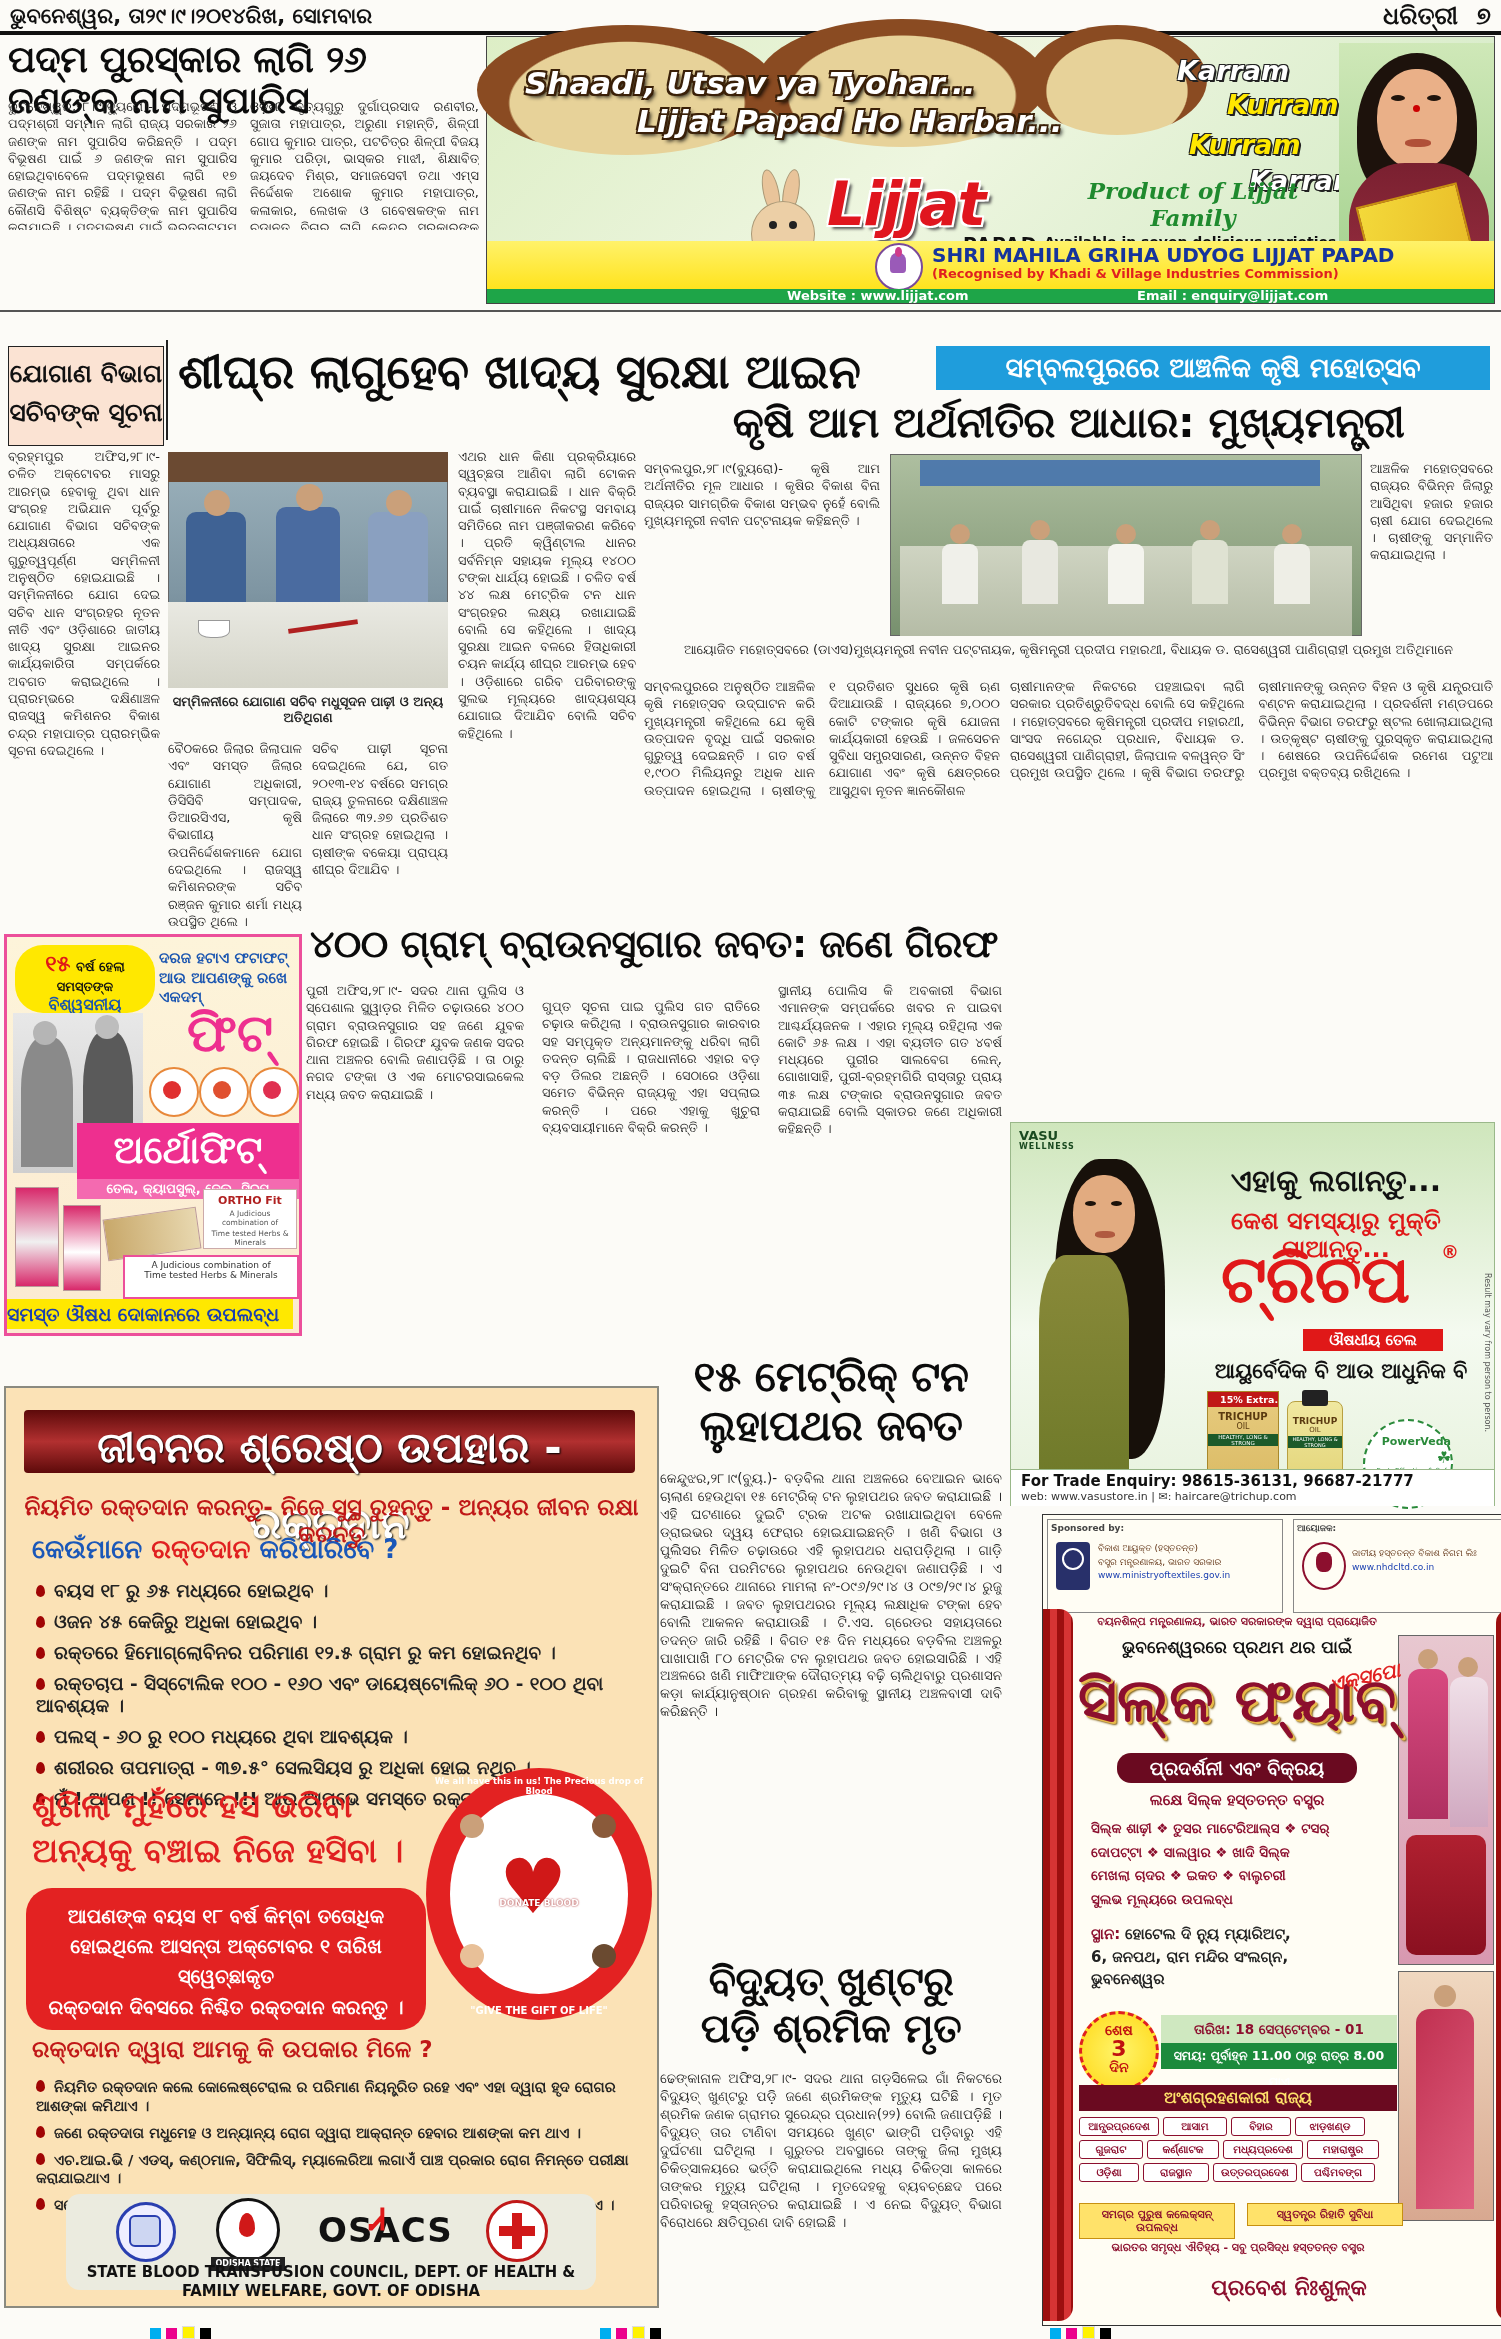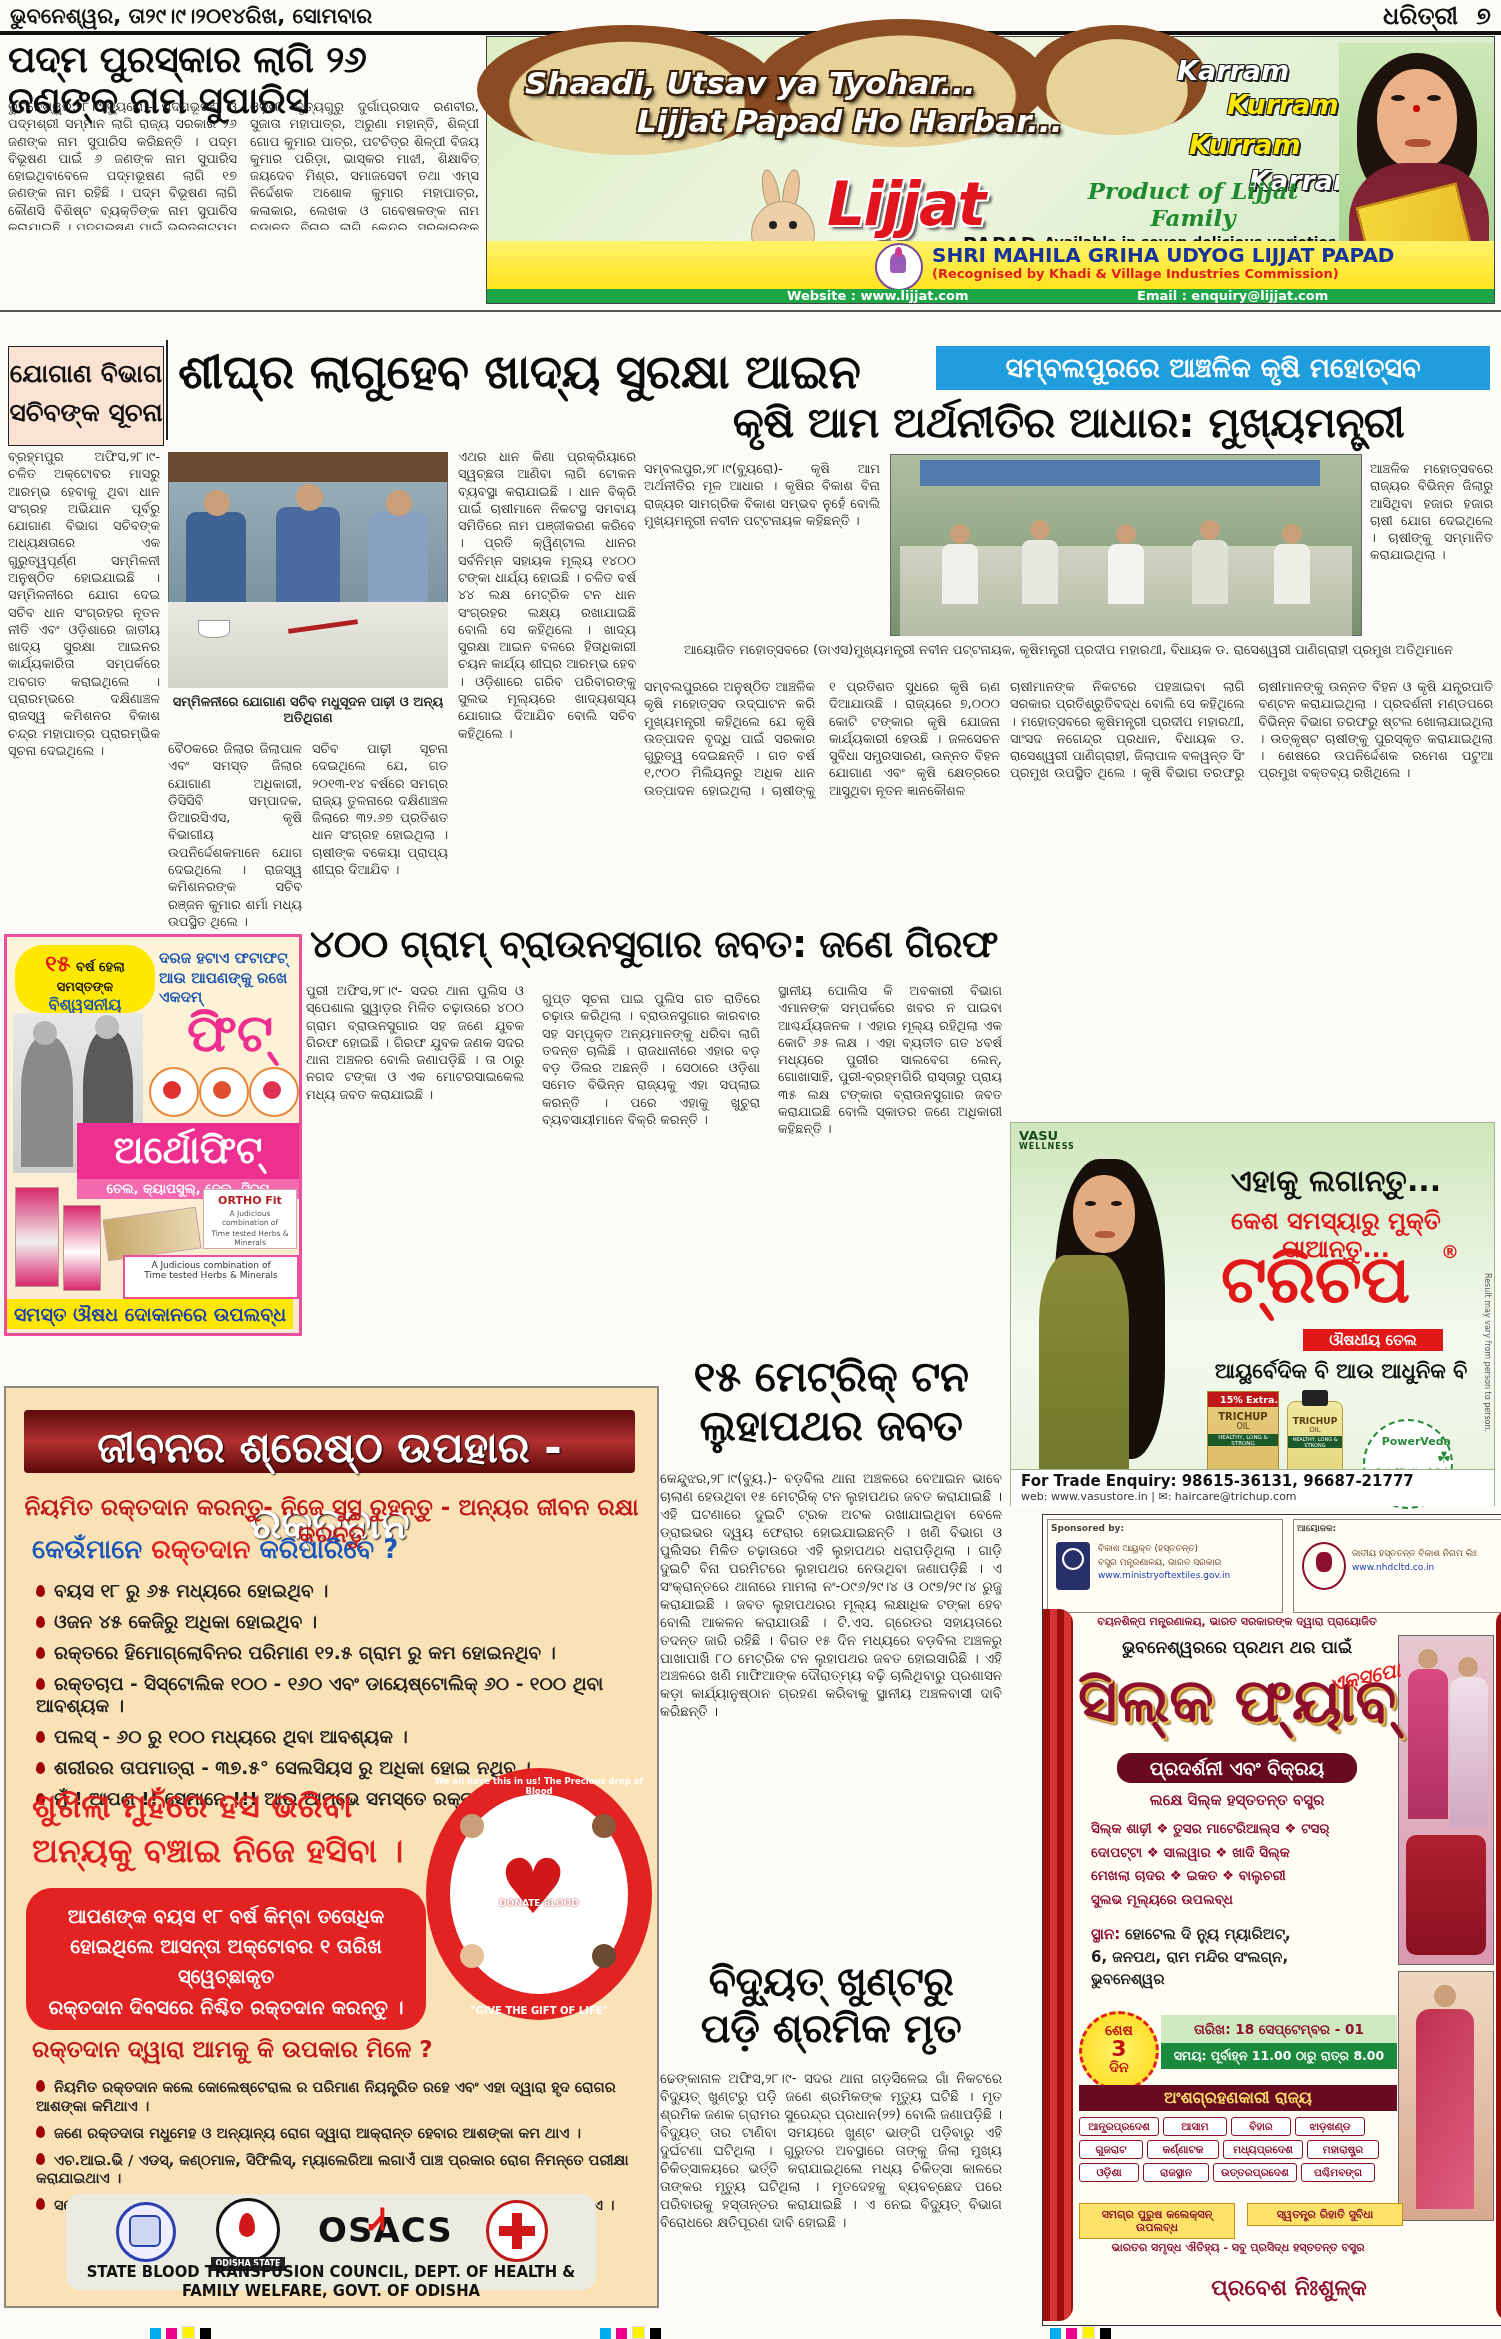--- a/index.html
+++ b/index.html
@@ -189,21 +189,21 @@
     </div>
     <div class="abs body-txt" style="left:726px;top:122px;width:123px;height:188px;">ଆଞ୍ଚଳିକ ମହୋତ୍ସବରେ ରାଜ୍ୟର ବିଭିନ୍ନ ଜିଲାରୁ ଆସିଥିବା ହଜାର ହଜାର ଚାଷୀ ଯୋଗ ଦେଇଥିଲେ । ଚାଷୀଙ୍କୁ ସମ୍ମାନିତ କରାଯାଇଥିଲା ।</div>
     <div class="abs caption" style="left:0;top:304px;width:849px;font-weight:normal;">ଆୟୋଜିତ ମହୋତ୍ସବରେ (ଡାଏସ)ମୁଖ୍ୟମନ୍ତ୍ରୀ ନବୀନ ପଟ୍ଟନାୟକ, କୃଷିମନ୍ତ୍ରୀ ପ୍ରଦୀପ ମହାରଥୀ, ବିଧାୟକ ଡ. ରାସେଶ୍ୱରୀ ପାଣିଗ୍ରାହୀ ପ୍ରମୁଖ ଅତିଥିମାନେ</div>
     <div class="abs body-txt" style="left:0;top:340px;width:356px;height:244px;column-count:2;column-gap:14px;">ସମ୍ବଲପୁରରେ ଅନୁଷ୍ଠିତ ଆଞ୍ଚଳିକ କୃଷି ମହୋତ୍ସବ ଉଦ୍‌ଘାଟନ କରି ମୁଖ୍ୟମନ୍ତ୍ରୀ କହିଥିଲେ ଯେ କୃଷି ଉତ୍ପାଦନ ବୃଦ୍ଧି ପାଇଁ ସରକାର ଗୁରୁତ୍ୱ ଦେଇଛନ୍ତି । ଗତ ବର୍ଷ ୧,୯୦୦ ମିଲିୟନରୁ ଅଧିକ ଧାନ ଉତ୍ପାଦନ ହୋଇଥିଲା । ଚାଷୀଙ୍କୁ ୧ ପ୍ରତିଶତ ସୁଧରେ କୃଷି ଋଣ ଦିଆଯାଉଛି । ରାଜ୍ୟରେ ୭,୦୦୦ କୋଟି ଟଙ୍କାର କୃଷି ଯୋଜନା କାର୍ଯ୍ୟକାରୀ ହେଉଛି । ଜଳସେଚନ ସୁବିଧା ସମ୍ପ୍ରସାରଣ, ଉନ୍ନତ ବିହନ ଯୋଗାଣ ଏବଂ କୃଷି କ୍ଷେତ୍ରରେ ଆସୁଥିବା ନୂତନ ଜ୍ଞାନକୌଶଳ</div>
     <div class="abs body-txt" style="left:366px;top:340px;width:483px;height:440px;column-count:2;column-gap:14px;">ଚାଷୀମାନଙ୍କ ନିକଟରେ ପହଞ୍ଚାଇବା ଲାଗି ସରକାର ପ୍ରତିଶ୍ରୁତିବଦ୍ଧ ବୋଲି ସେ କହିଥିଲେ । ମହୋତ୍ସବରେ କୃଷିମନ୍ତ୍ରୀ ପ୍ରଦୀପ ମହାରଥୀ, ସାଂସଦ ନଗେନ୍ଦ୍ର ପ୍ରଧାନ, ବିଧାୟକ ଡ. ରାସେଶ୍ୱରୀ ପାଣିଗ୍ରାହୀ, ଜିଲାପାଳ ବଳୱନ୍ତ ସିଂ ପ୍ରମୁଖ ଉପସ୍ଥିତ ଥିଲେ । କୃଷି ବିଭାଗ ତରଫରୁ ଚାଷୀମାନଙ୍କୁ ଉନ୍ନତ ବିହନ ଓ କୃଷି ଯନ୍ତ୍ରପାତି ବଣ୍ଟନ କରାଯାଇଥିଲା । ପ୍ରଦର୍ଶନୀ ମଣ୍ଡପରେ ବିଭିନ୍ନ ବିଭାଗ ତରଫରୁ ଷ୍ଟଲ ଖୋଲାଯାଇଥିଲା । ଉତ୍କୃଷ୍ଟ ଚାଷୀଙ୍କୁ ପୁରସ୍କୃତ କରାଯାଇଥିଲା । ଶେଷରେ ଉପନିର୍ଦ୍ଦେଶକ ରମେଶ ପଟୁଆ ପ୍ରମୁଖ ବକ୍ତବ୍ୟ ରଖିଥିଲେ ।</div>
   </div>
 
   <div class="abs" style="left:306px;top:922px;width:696px;height:424px;">
     <div class="headline c" style="font-size:38px;">୪୦୦ ଗ୍ରାମ୍ ବ୍ରାଉନସୁଗାର ଜବତ: ଜଣେ ଗିରଫ</div>
     <div class="abs body-txt" style="left:0;top:60px;width:218px;height:360px;">ପୁରୀ ଅଫିସ,୨୮।୯- ସଦର ଥାନା ପୁଲିସ ଓ ସ୍ପେଶାଲ ସ୍କ୍ୱାଡ଼ର ମିଳିତ ଚଢ଼ାଉରେ ୪୦୦ ଗ୍ରାମ ବ୍ରାଉନସୁଗାର ସହ ଜଣେ ଯୁବକ ଗିରଫ ହୋଇଛି । ଗିରଫ ଯୁବକ ଜଣକ ସଦର ଥାନା ଅଞ୍ଚଳର ବୋଲି ଜଣାପଡ଼ିଛି । ତା ଠାରୁ ନଗଦ ଟଙ୍କା ଓ ଏକ ମୋଟରସାଇକେଲ ମଧ୍ୟ ଜବତ କରାଯାଇଛି ।</div>
-    <div class="abs body-txt" style="left:236px;top:68px;width:218px;height:360px;">ଗୁପ୍ତ ସୂଚନା ପାଇ ପୁଲିସ ଗତ ରାତିରେ ଚଢ଼ାଉ କରିଥିଲା । ବ୍ରାଉନସୁଗାର କାରବାର ସହ ସମ୍ପୃକ୍ତ ଅନ୍ୟମାନଙ୍କୁ ଧରିବା ଲାଗି ତଦନ୍ତ ଚାଲିଛି । ରାଜଧାନୀରେ ଏହାର ବଡ଼ ବଡ଼ ଡିଲର ଅଛନ୍ତି । ସେଠାରେ ଓଡ଼ିଶା ସମେତ ବିଭିନ୍ନ ରାଜ୍ୟକୁ ଏହା ସପ୍ଲାଇ କରନ୍ତି । ପରେ ଏହାକୁ ଖୁଚୁରା ବ୍ୟବସାୟୀମାନେ ବିକ୍ରି କରନ୍ତି ।</div>
+    <div class="abs body-txt" style="left:236px;top:76px;width:218px;height:360px;">ଗୁପ୍ତ ସୂଚନା ପାଇ ପୁଲିସ ଗତ ରାତିରେ ଚଢ଼ାଉ କରିଥିଲା । ବ୍ରାଉନସୁଗାର କାରବାର ସହ ସମ୍ପୃକ୍ତ ଅନ୍ୟମାନଙ୍କୁ ଧରିବା ଲାଗି ତଦନ୍ତ ଚାଲିଛି । ରାଜଧାନୀରେ ଏହାର ବଡ଼ ବଡ଼ ଡିଲର ଅଛନ୍ତି । ସେଠାରେ ଓଡ଼ିଶା ସମେତ ବିଭିନ୍ନ ରାଜ୍ୟକୁ ଏହା ସପ୍ଲାଇ କରନ୍ତି । ପରେ ଏହାକୁ ଖୁଚୁରା ବ୍ୟବସାୟୀମାନେ ବିକ୍ରି କରନ୍ତି ।</div>
     <div class="abs body-txt" style="left:472px;top:60px;width:224px;height:364px;">ସ୍ଥାନୀୟ ପୋଲିସ କି ଅବକାରୀ ବିଭାଗ ଏମାନଙ୍କ ସମ୍ପର୍କରେ ଖବର ନ ପାଇବା ଆଶ୍ଚର୍ଯ୍ୟଜନକ । ଏହାର ମୂଲ୍ୟ ରହିଥିଲା ଏକ କୋଟି ୬୫ ଲକ୍ଷ । ଏହା ବ୍ୟତୀତ ଗତ ୪ବର୍ଷ ମଧ୍ୟରେ ପୁରୀର ସାଲବେଗ ଲେନ୍, ଗୋଖାସାହି, ପୁରୀ-ବ୍ରହ୍ମଗିରି ରାସ୍ତାରୁ ପ୍ରାୟ ୩୫ ଲକ୍ଷ ଟଙ୍କାର ବ୍ରାଉନସୁଗାର ଜବତ କରାଯାଇଛି ବୋଲି ସ୍କାଡର ଜଣେ ଅଧିକାରୀ କହିଛନ୍ତି ।</div>
   </div>
 
   <div class="abs ortho" style="left:4px;top:934px;width:292px;height:396px;">
     <div class="abs o-bubble" style="left:8px;top:8px;width:140px;height:62px;padding-top:6px;">
       <span style="color:#e01818;font-size:22px;">୧୫</span>
       <span style="font-size:13px;">ବର୍ଷ ହେଲା ସମସ୍ତଙ୍କ</span>
       <div style="color:#1a55b0;font-size:16px;">ବିଶ୍ୱସନୀୟ</div>
     </div>
     <div class="abs b" style="left:152px;top:12px;width:136px;color:#1a55b0;font-size:15px;line-height:1.3;">
@@ -235,21 +235,21 @@
     <div class="carton" style="left:98px;top:276px;width:92px;height:40px;background:linear-gradient(90deg,#c8a86a,#e8d8b0);transform:rotate(-8deg);"></div>
     <div class="abs" style="left:196px;top:252px;width:92px;height:58px;background:#fff;border:1px solid #caa;text-align:center;">
       <div style="color:#b02020;font-weight:bold;font-size:11px;margin-top:4px;">ORTHO Fit</div>
       <div style="font-size:7.5px;color:#555;padding:2px;">A Judicious combination of</div>
       <div style="font-size:7.5px;color:#555;">Time tested Herbs &amp; Minerals</div>
     </div>
     <div class="abs" style="left:116px;top:318px;width:172px;height:40px;background:#fff;border:2px solid #ec4f9b;text-align:center;">
       <div style="font-size:9px;color:#333;margin-top:3px;">A Judicious combination of</div>
       <div style="font-size:9px;color:#333;">Time tested Herbs &amp; Minerals</div>
     </div>
-    <div class="abs" style="left:0;top:362px;width:286px;height:30px;background:#ffe800;color:#1a3fb0;font-weight:bold;font-size:19px;text-align:center;line-height:30px;">ସମସ୍ତ ଔଷଧ ଦୋକାନରେ ଉପଲବ୍ଧ</div>
+    <div class="abs" style="left:0;top:362px;width:286px;height:30px;background:#ffe800;color:#1a3fb0;font-weight:bold;font-size:19px;text-align:left;line-height:30px;">ସମସ୍ତ ଔଷଧ ଦୋକାନରେ ଉପଲବ୍ଧ</div>
   </div>
 
   <div class="abs blood" style="left:4px;top:1386px;width:651px;height:918px;">
     <div class="abs maroon-band" style="left:18px;top:22px;width:611px;height:63px;font-size:42px;line-height:76px;">ଜୀବନର ଶ୍ରେଷ୍ଠ ଉପହାର - ରକ୍ତଦାନ</div>
     <div class="abs b c" style="left:0;top:106px;width:651px;color:#c01818;font-size:23px;">ନିୟମିତ ରକ୍ତଦାନ କରନ୍ତୁ- ନିଜେ ସୁସ୍ଥ ରୁହନ୍ତୁ - ଅନ୍ୟର ଜୀବନ ରକ୍ଷା କରନ୍ତୁ</div>
     <div class="abs b" style="left:26px;top:146px;font-size:26px;">
       <span style="color:#1a57b8;">କେଉଁମାନେ </span><span style="color:#e02020;">ରକ୍ତଦାନ </span><span style="color:#1a57b8;">କରିପାରିବେ ?</span>
     </div>
     <div class="abs" style="left:30px;top:192px;width:600px;">
       <div class="who-item drop">ବୟସ ୧୮ ରୁ ୬୫ ମଧ୍ୟରେ ହୋଇଥିବ ।</div>

